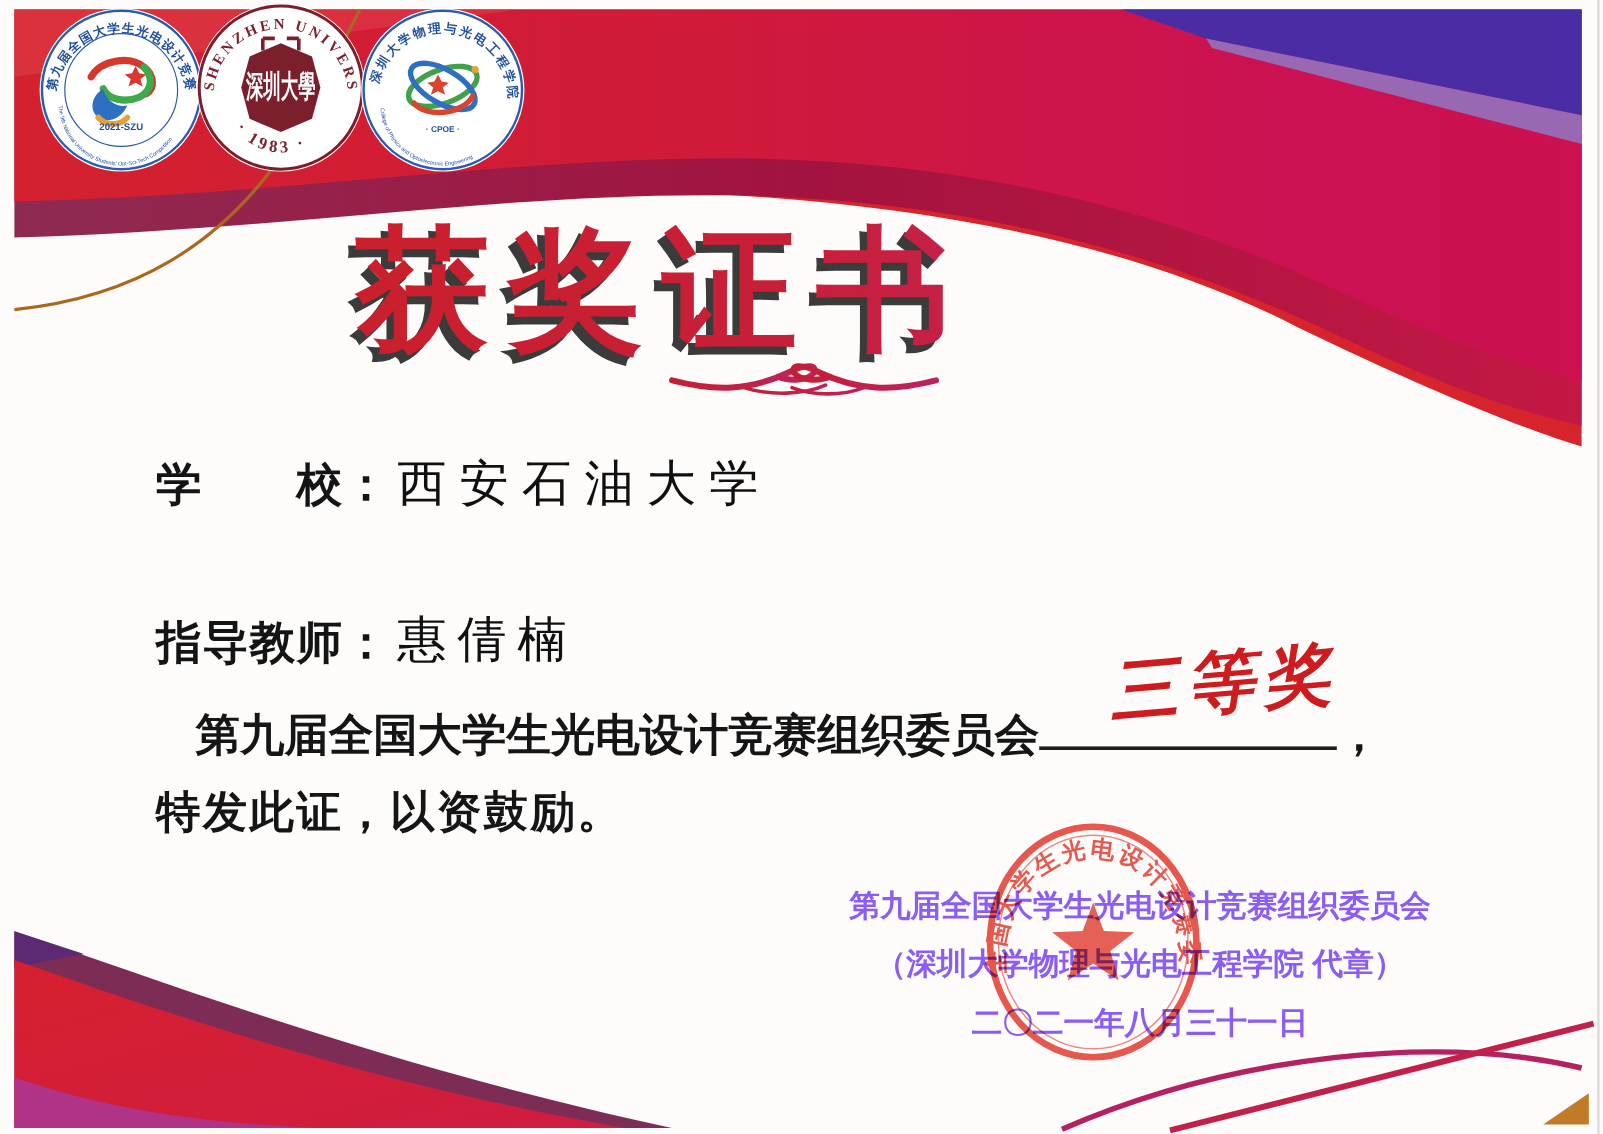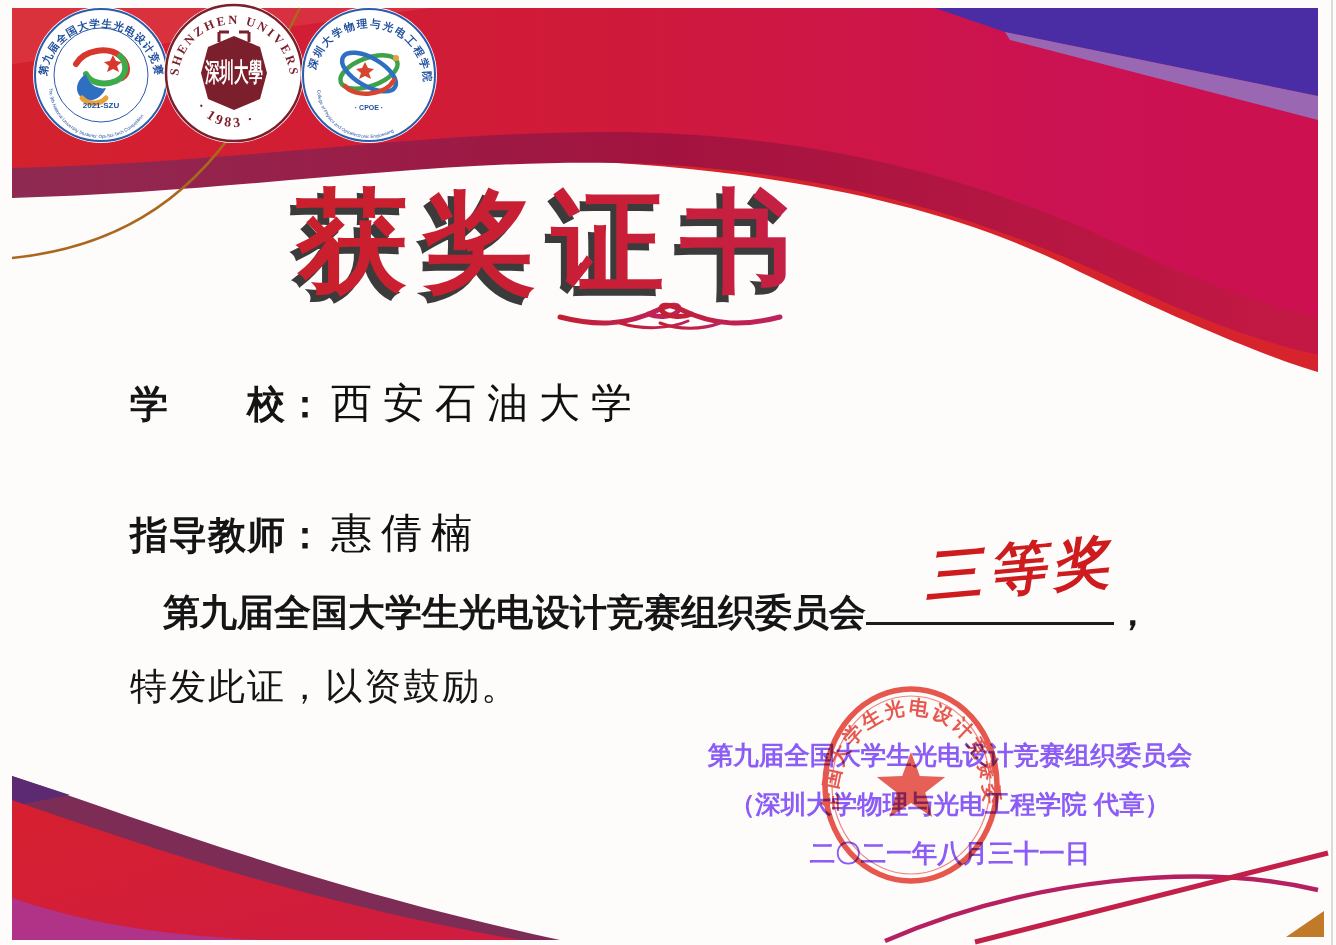--- a/index.html
+++ b/index.html
@@ -32,21 +32,21 @@
   .v-students{letter-spacing:4px;}
   .v-advisor{letter-spacing:9px;}
   
   .award-line{position:absolute;left:163px;top:588px;font-size:37px;font-weight:700;white-space:nowrap;display:flex;align-items:baseline;}
   .award-blank{display:inline-block;width:248px;border-bottom:3px solid #1d1d1d;height:34px;position:relative;}
   .award-name{
     position:absolute;left:58px;bottom:14px;white-space:nowrap;
     font-family:"DejaVu Serif","Liberation Serif",serif;font-style:italic;font-weight:700;
     font-size:57px;color:#ce1b1e;letter-spacing:7px;transform:rotate(-5deg);
   }
-  .closing-line{position:absolute;left:130px;top:652px;font-size:37px;font-weight:400;letter-spacing:2px;margin-top:10px;}
+  .closing-line{position:absolute;left:130px;top:652px;font-size:37px;font-weight:700;letter-spacing:2px;}
   
   .signature{position:absolute;left:690px;top:731px;width:520px;text-align:center;font-weight:700;color:#8b5cf6;}
   .signature .sig-line{font-size:25.5px;line-height:49px;white-space:nowrap;}
   
   .seal-svg{mix-blend-mode:multiply;opacity:.92;pointer-events:none;}
   
   .scan-edge{position:absolute;top:0;right:3px;width:2px;height:100%;background:#cdc9c6;opacity:.65;}
 </style>
 </head>
 <body>

